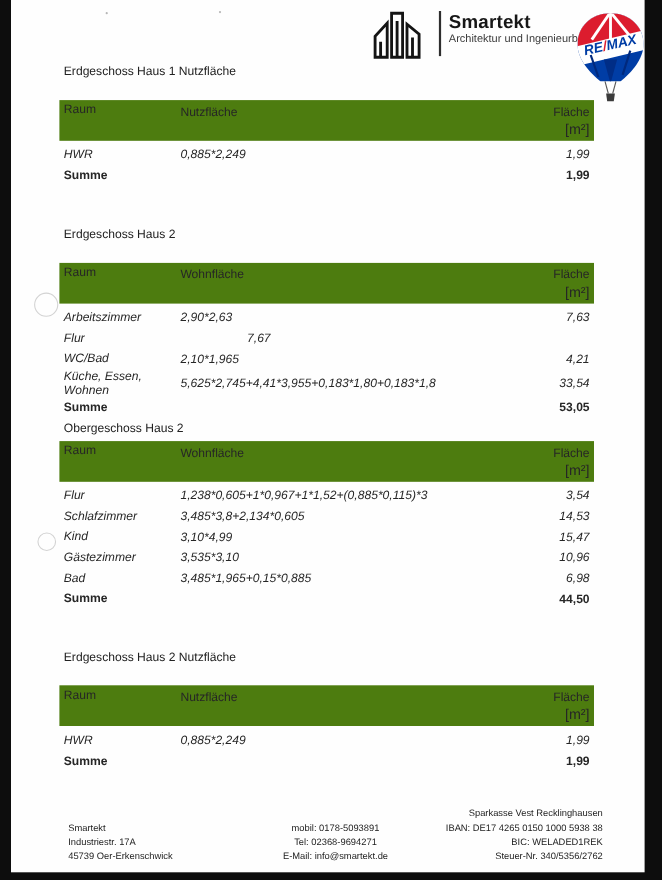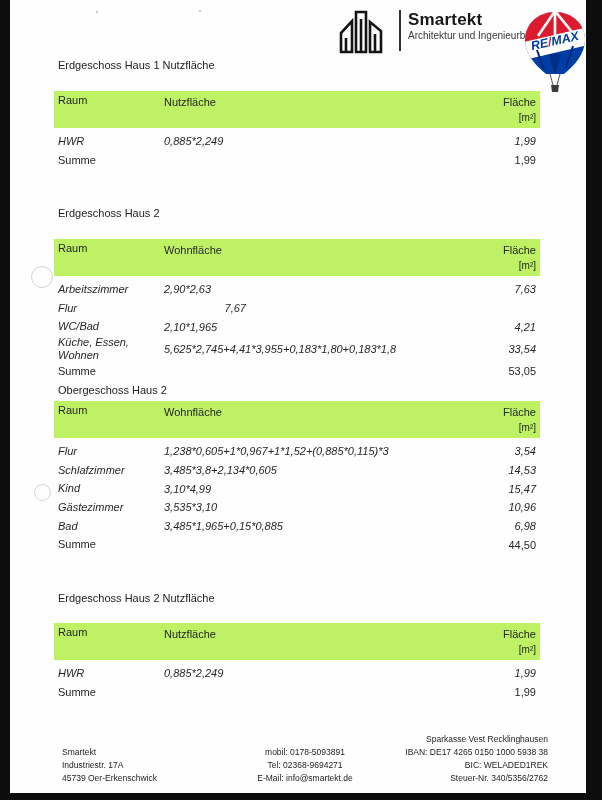--- a/index.html
+++ b/index.html
@@ -29,29 +29,29 @@
   #brand-title{position:absolute;left:408px;top:10px;font-size:17px;line-height:20px;font-weight:700;color:#171717;letter-spacing:.2px;white-space:nowrap;}
   #brand-tagline{position:absolute;left:408px;top:30px;font-size:10px;line-height:12px;color:#3a3a3a;white-space:nowrap;}
   #balloon{position:absolute;left:516px;top:4px;z-index:5;}
 
   
   .sec{position:absolute;left:54px;width:486px;font-size:11px;}
   .sec-heading{
     margin:0 0 0 4px;font-size:11px;font-weight:400;line-height:13px;
     text-underline-offset:2px;color:#222;white-space:nowrap;
   }
-  .tbl-head{background:#bef264;padding:3px 0 2px;}
+  .tbl-head{background:#4d7c0f;padding:3px 0 2px;}
   .hrow{display:flex;line-height:16px;}
-  .hrow-unit{font-size:10px;}
+  .hrow-unit{font-size:13px;}
   .c-room{width:110px;padding-left:4px;box-sizing:border-box;line-height:13px;}
   .c-formula{flex:1;white-space:nowrap;}
   .c-area{width:86px;text-align:right;padding-right:4px;box-sizing:border-box;}
   .tbl-body{padding-top:4px;}
   .trow{display:flex;align-items:center;min-height:18.7px;font-style:italic;}
-  .sum-row{font-weight:400;min-height:18.7px;display:flex;align-items:center;}
+  .sum-row{font-weight:700;min-height:18.7px;display:flex;align-items:center;}
   #sec-1{top:59px;}
   #sec-2{top:207px;}
   #sec-3{top:384px;}
   #sec-4{top:592px;}
   #sec-1 .tbl{margin-top:19px;}
   #sec-2 .tbl{margin-top:19px;}
   #sec-3 .tbl{margin-top:4px;}
   #sec-4 .tbl{margin-top:18px;}
 
   

